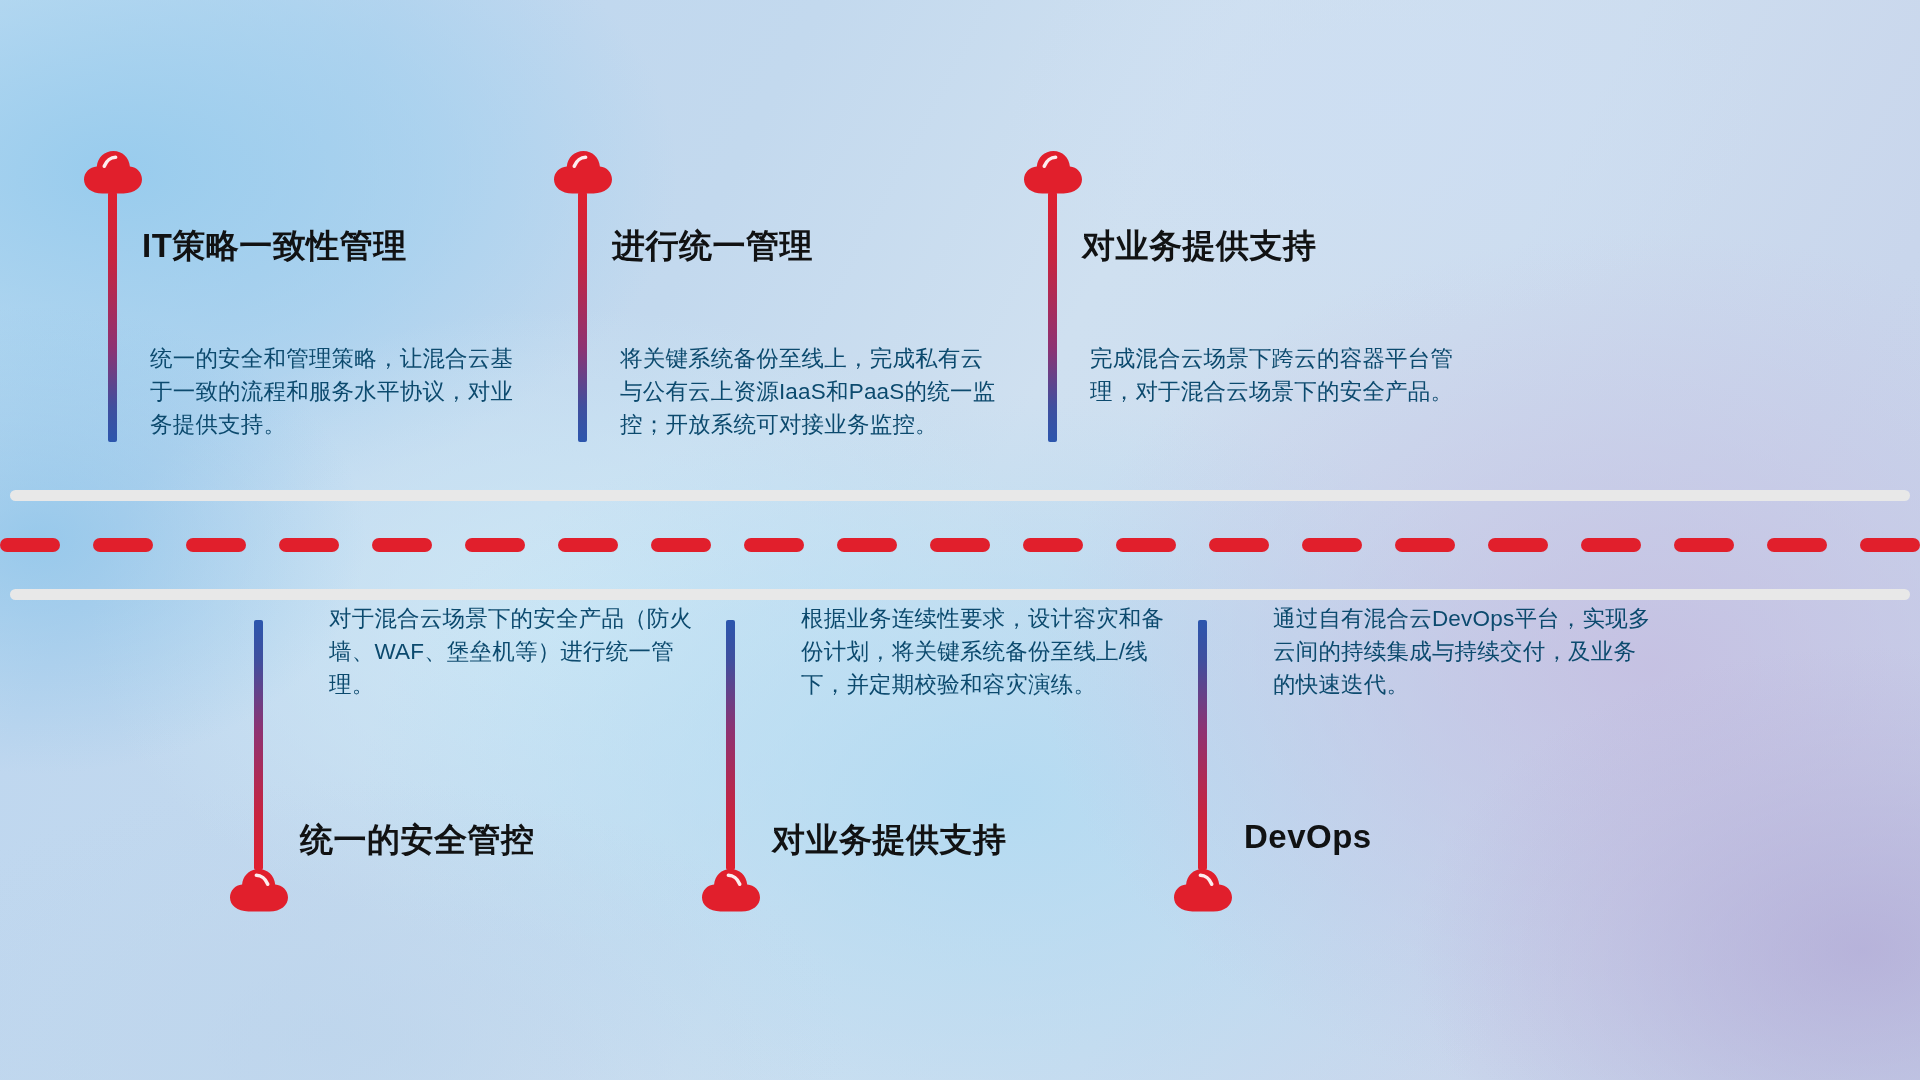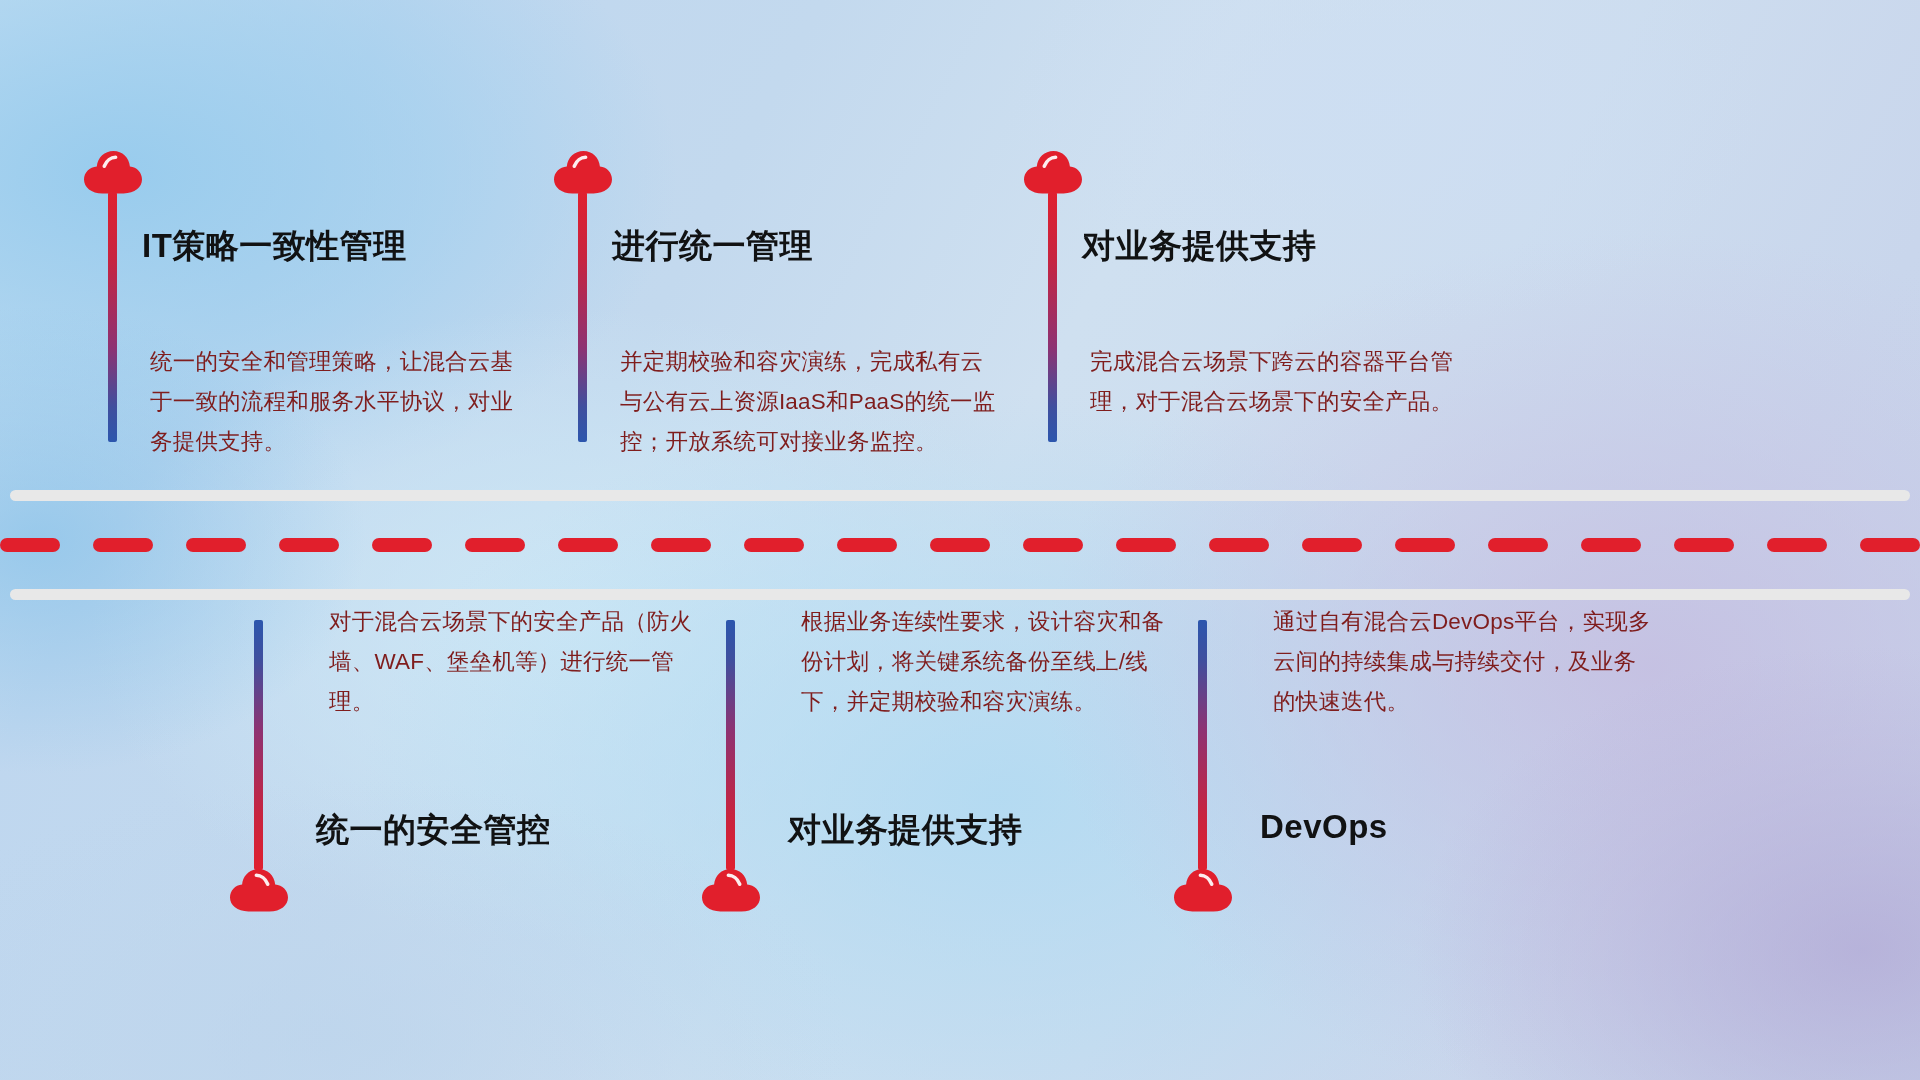--- a/index.html
+++ b/index.html
@@ -160,33 +160,33 @@
   .heading {
     position: absolute;
     color: #111213;
     font-size: 33px;
     font-weight: bold;
     letter-spacing: 0.5px;
     white-space: nowrap;
   }
   .body {
     position: absolute;
-    color: #7f1d1d;
+    color: #0c4a6e;
     font-size: 22.5px;
-    line-height: 40px;
+    line-height: 33px;
     width: 380px;
     letter-spacing: 0.2px;
   }
 
   
   .top-col .heading { left: 60px; top: 34px; margin-top: 40px; }
   .top-col .body    { left: 68px; top: 192px; }
 
   
-  .bot-col .heading { left: 72px; top: 188px; margin-left: 16px; }
+  .bot-col .heading { left: 72px; top: 198px; }
   .bot-col .body    { left: 68px; top: -18px; margin-left: 33px; }
 
   .bot-col .cloud-holder {
     position: absolute;
     top: 248px;
     left: 0;
   }
 </style>
 </head>
 <body>
@@ -221,21 +221,21 @@
     <div class="stem-wrap">
       <div class="cloud">
         <svg viewBox="0 0 62 44" xmlns="http://www.w3.org/2000/svg">
           <path d="M20.5 43.5 C9.2 43.5 2 37.2 2 29.5 C2 22.6 7.6 17 14.8 16.6 C15.6 7.4 22.7 1 31.4 1 C40.4 1 47.3 7.8 47.9 16.6 C55 17.2 60 22.7 60 29.6 C60 37.2 52.8 43.5 41.6 43.5 Z" fill="#e11f2c"></path>
           <path d="M22.3 16.2 C24.4 10.6 29.2 7.5 33.6 7.3" fill="none" stroke="#ffffff" stroke-width="3.6" stroke-linecap="round" opacity="0.92"></path>
         </svg>
       </div>
       <div class="stem down"></div>
     </div>
     <div class="heading">进行统一管理</div>
-    <div class="body">并定期校验和容灾演练，完成私有云与公有云上资源IaaS和PaaS的统一监控；开放系统可对接业务监控。</div>
+    <div class="body">将关键系统备份至线上，完成私有云与公有云上资源IaaS和PaaS的统一监控；开放系统可对接业务监控。</div>
   </div>
 
   <div class="col top-col" style="left:1022px;">
     <div class="stem-wrap">
       <div class="cloud">
         <svg viewBox="0 0 62 44" xmlns="http://www.w3.org/2000/svg">
           <path d="M20.5 43.5 C9.2 43.5 2 37.2 2 29.5 C2 22.6 7.6 17 14.8 16.6 C15.6 7.4 22.7 1 31.4 1 C40.4 1 47.3 7.8 47.9 16.6 C55 17.2 60 22.7 60 29.6 C60 37.2 52.8 43.5 41.6 43.5 Z" fill="#e11f2c"></path>
           <path d="M22.3 16.2 C24.4 10.6 29.2 7.5 33.6 7.3" fill="none" stroke="#ffffff" stroke-width="3.6" stroke-linecap="round" opacity="0.92"></path>
         </svg>
       </div>

